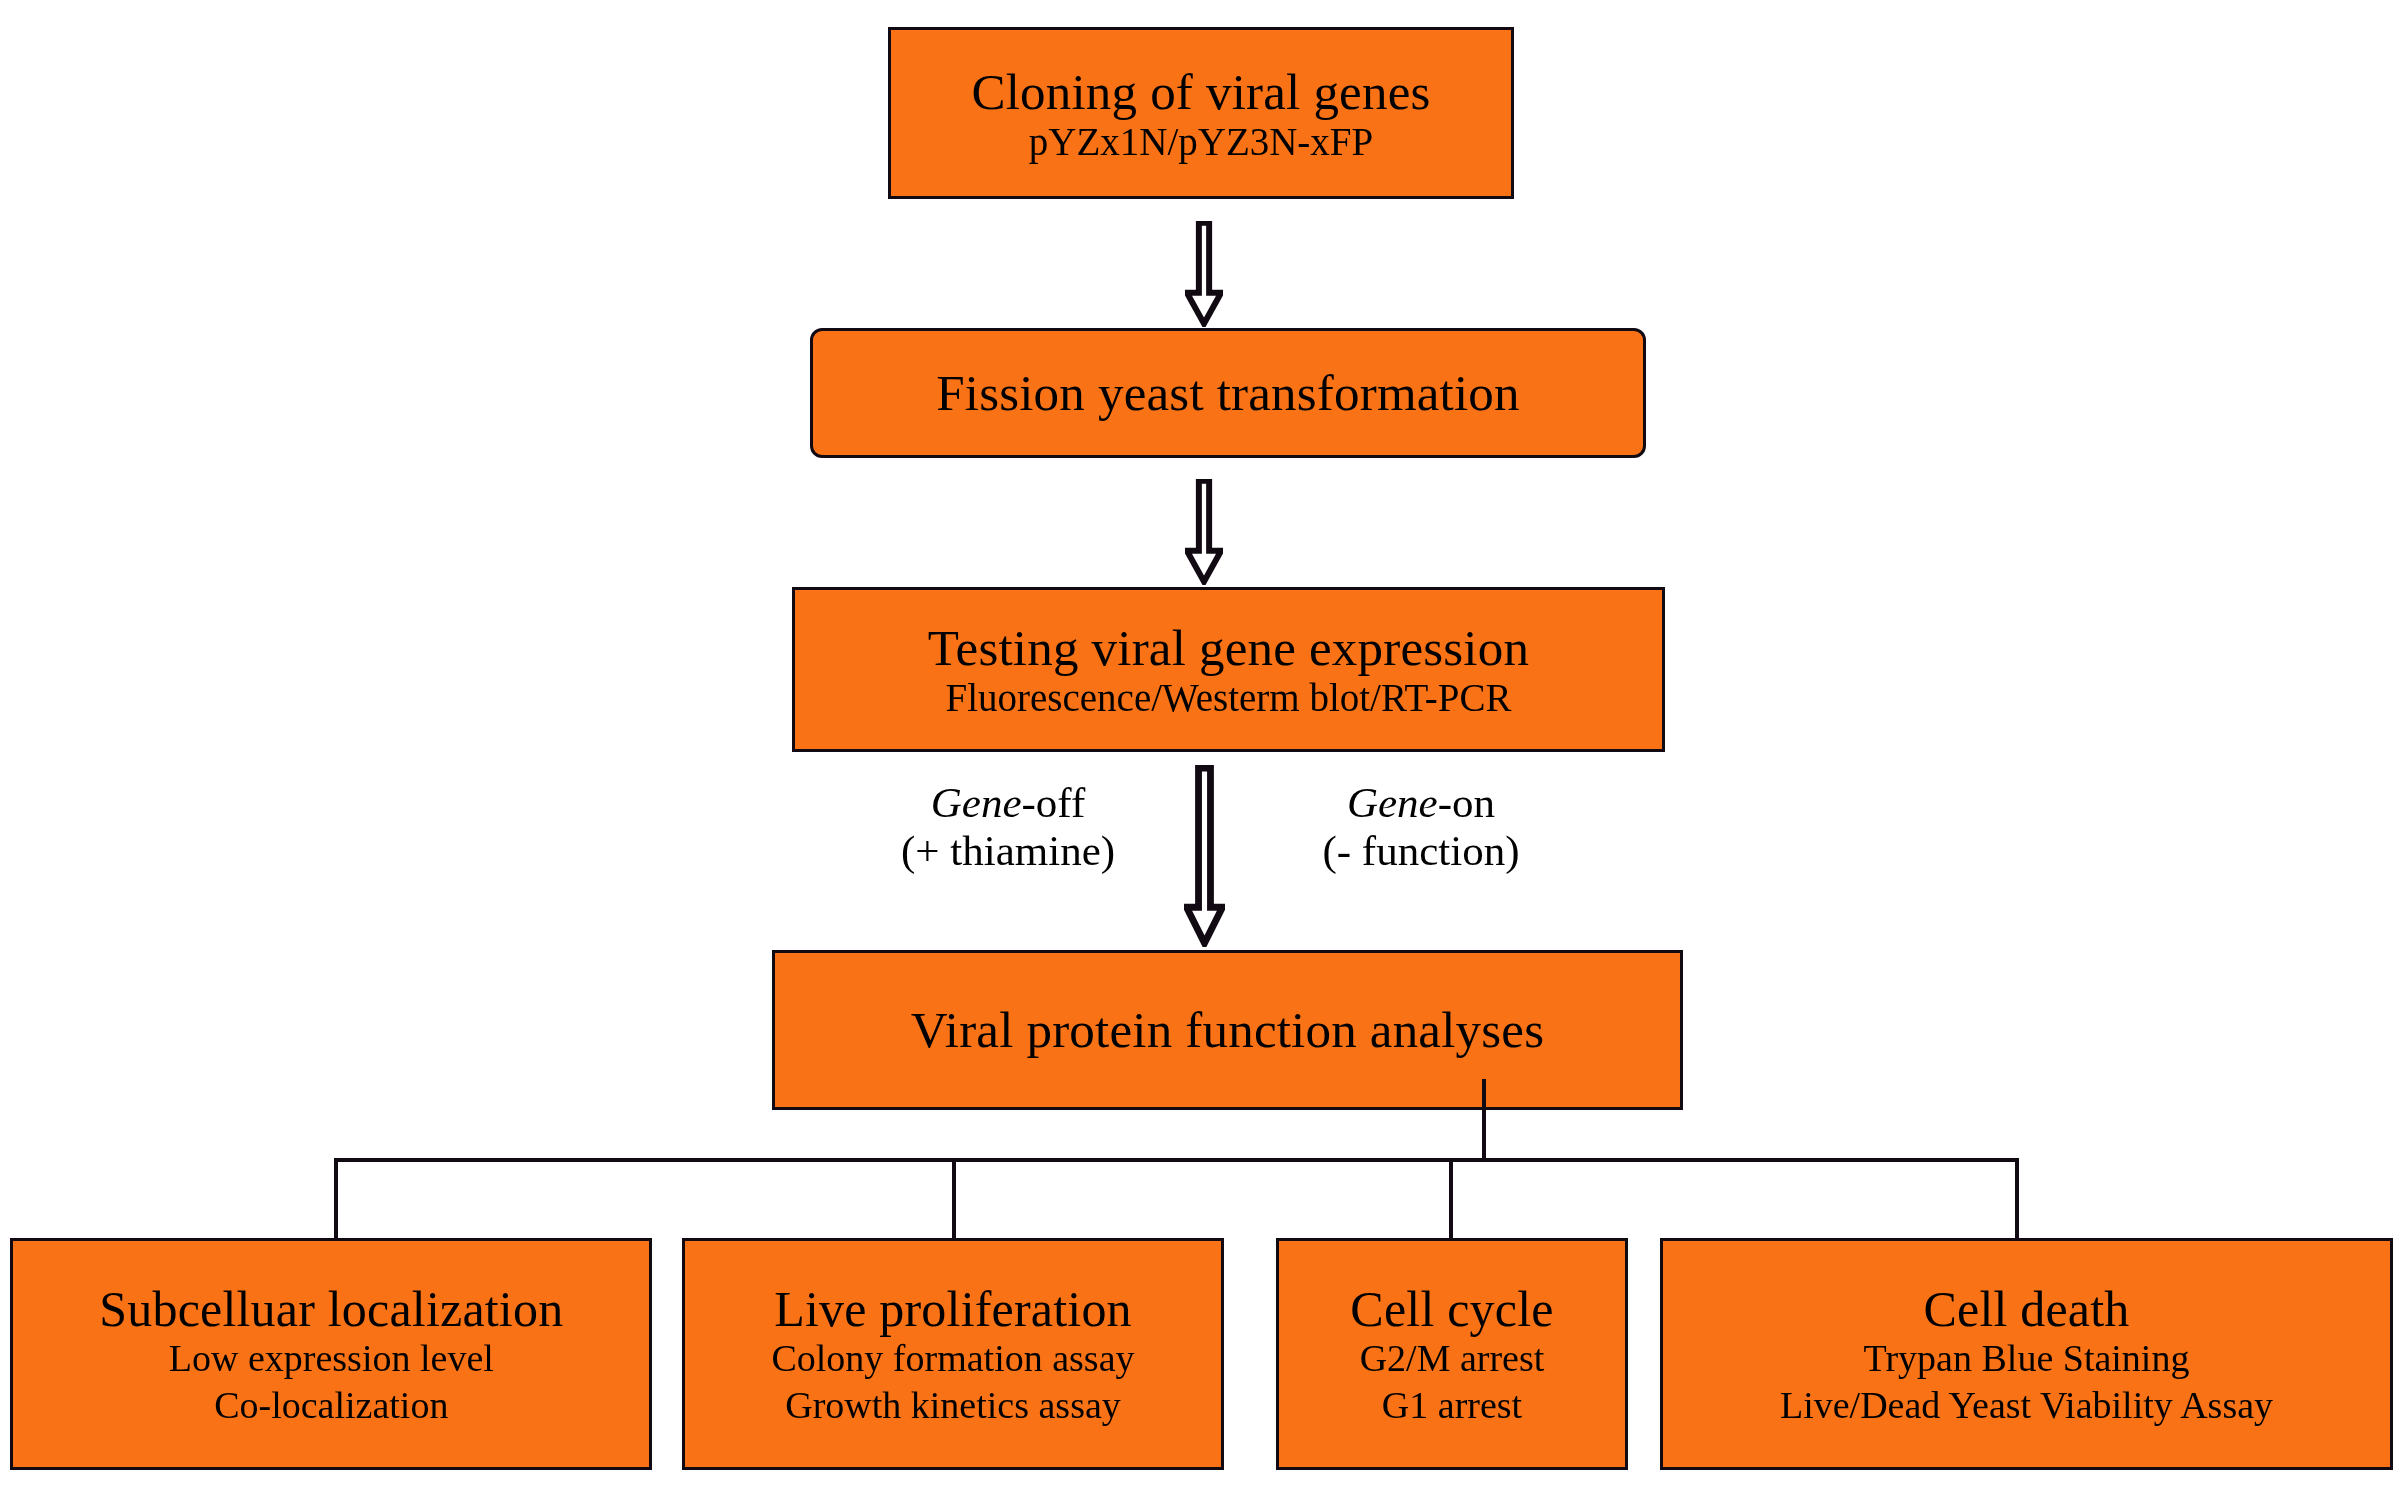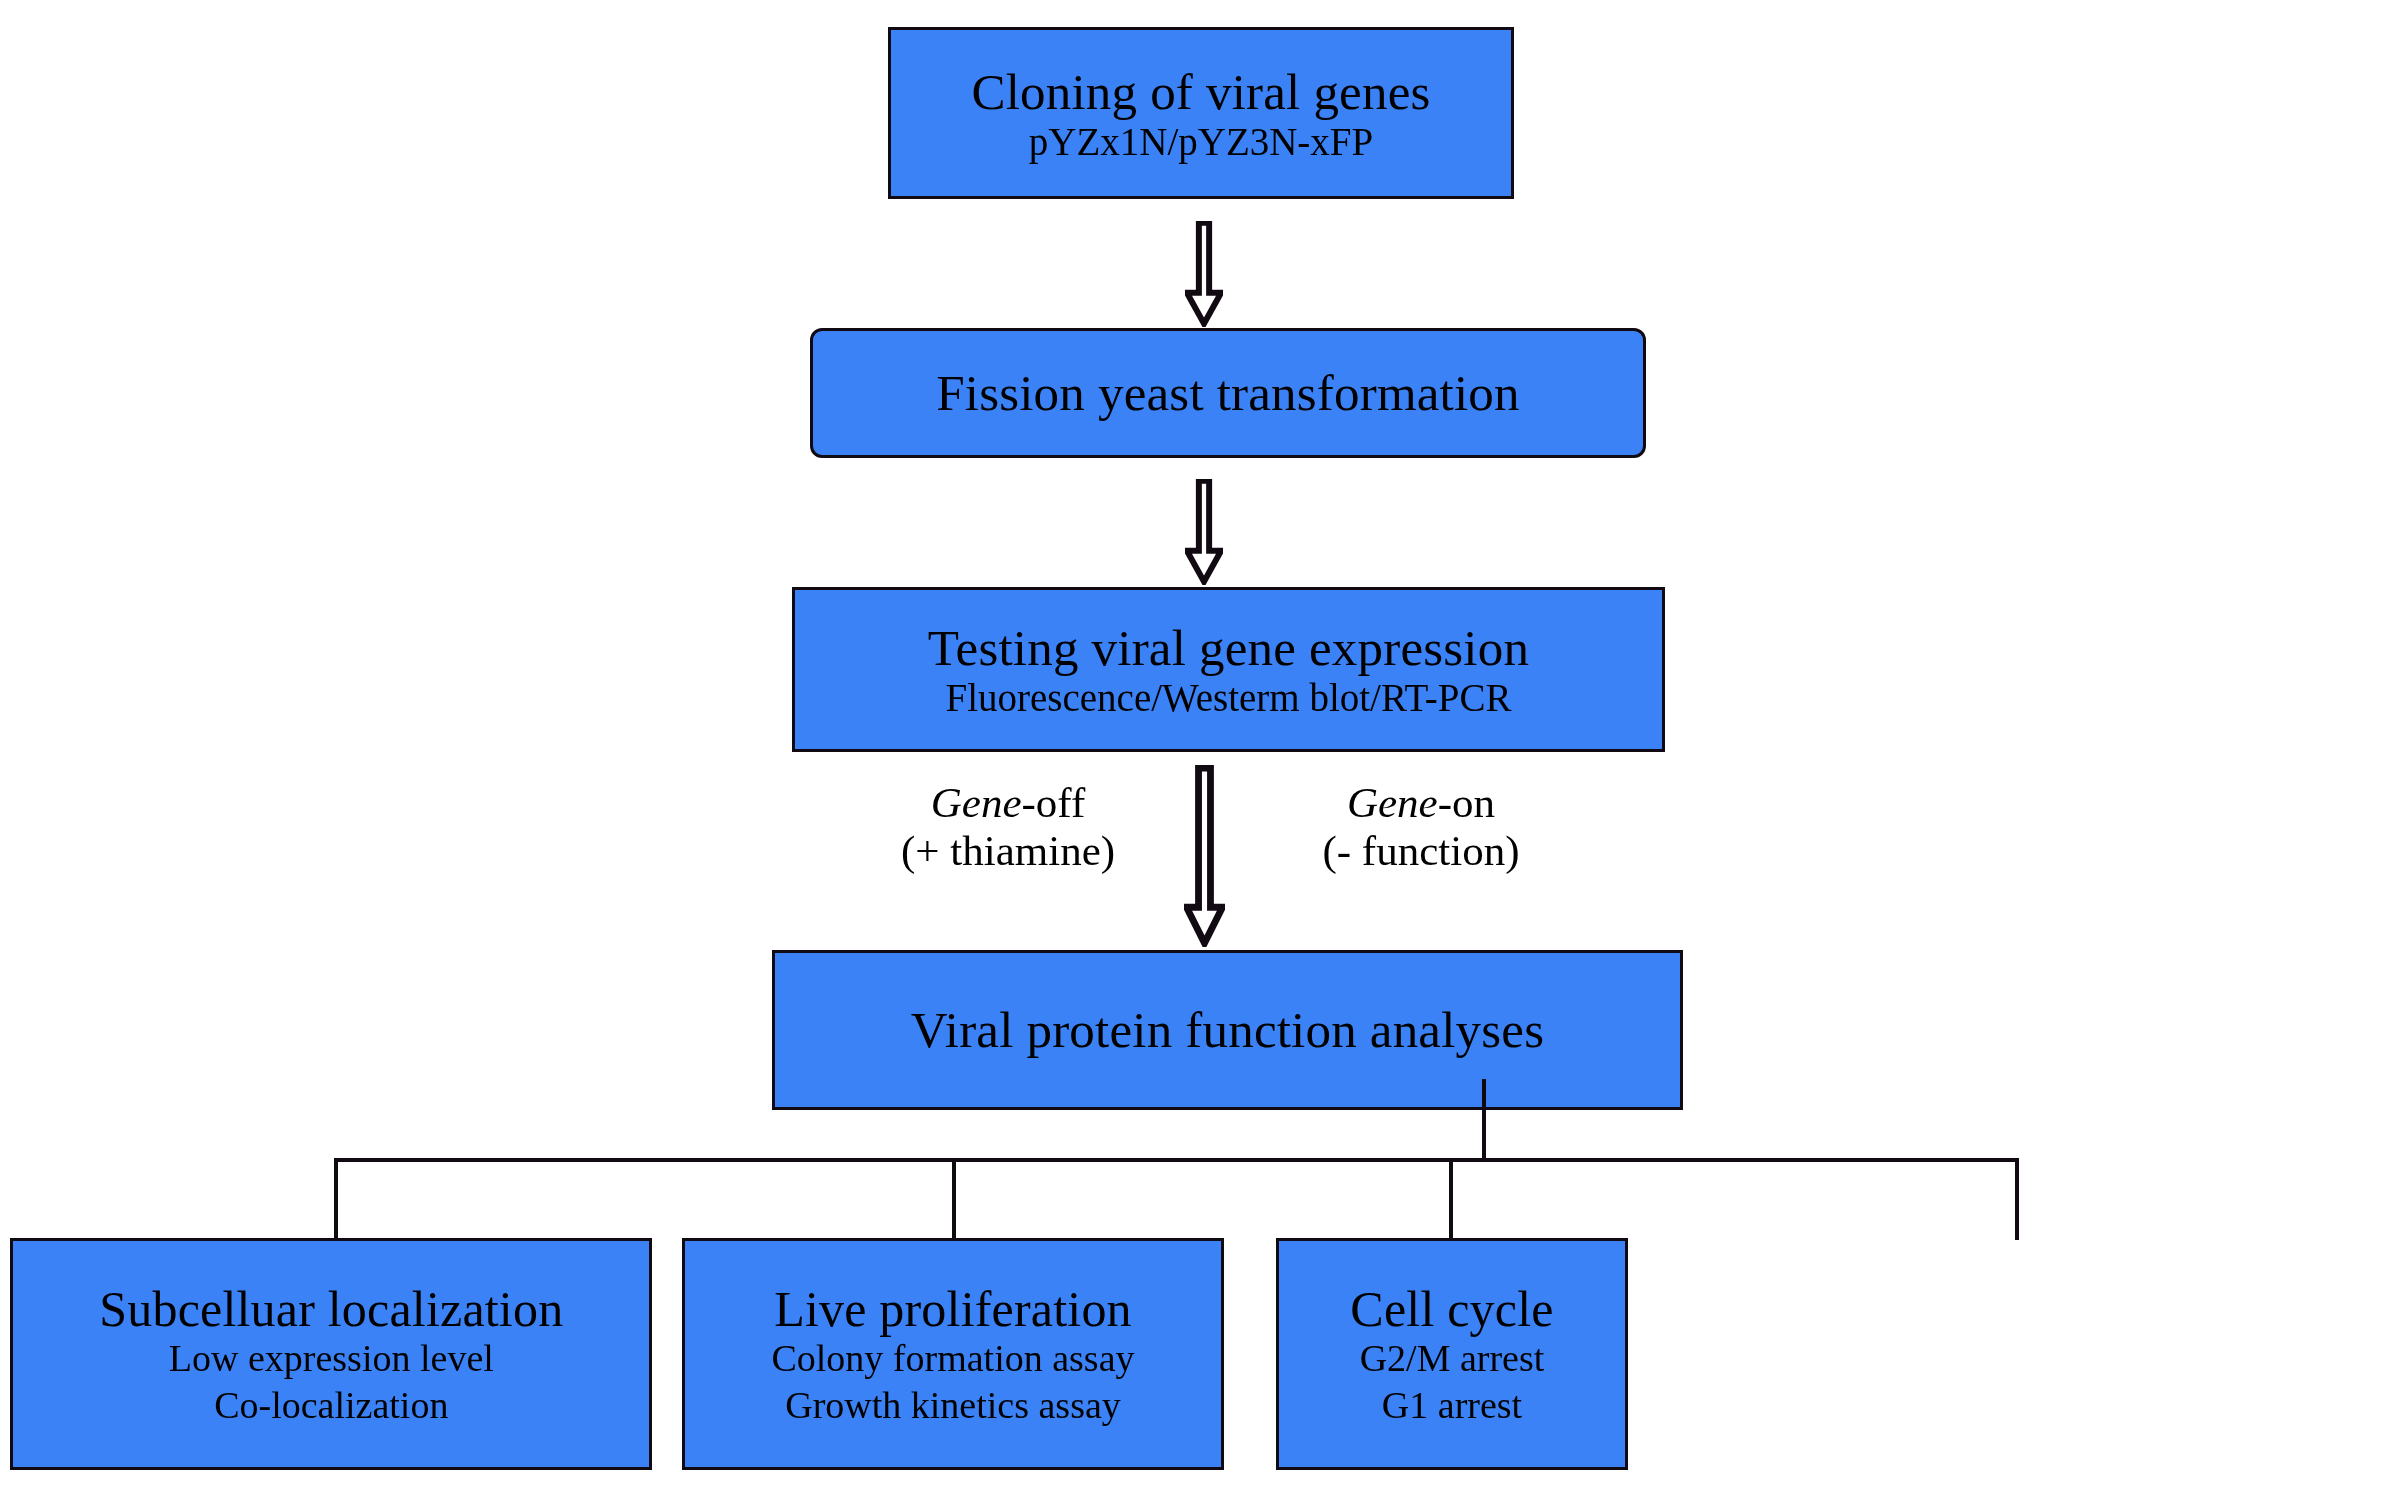--- a/index.html
+++ b/index.html
@@ -15,21 +15,21 @@
     font-family: "Liberation Serif", "DejaVu Serif", serif;
     color: #000000;
     overflow: hidden;
   }
 
   
   .node {
     position: absolute;
     box-sizing: border-box;
     border: 3.4px solid #120a12;
-    background: #3b82f6;
+    background: #f97316;
     display: flex;
     flex-direction: column;
     align-items: center;
     justify-content: center;
     text-align: center;
     line-height: 1.06;
   }
   .node .title {
     font-size: 51px;
     letter-spacing: 0.2px;
@@ -149,15 +149,20 @@
     <div class="sub">Colony formation assay</div>
     <div class="sub">Growth kinetics assay</div>
   </div>
 
   <div class="node leaf" style="left:1276px; top:1238px; width:352px; height:232px;">
     <div class="title">Cell cycle</div>
     <div class="sub">G2/M arrest</div>
     <div class="sub">G1 arrest</div>
   </div>
 
+  <div class="node leaf" style="left:1660px; top:1238px; width:733px; height:232px;">
+    <div class="title">Cell death</div>
+    <div class="sub">Trypan Blue Staining</div>
+    <div class="sub">Live/Dead Yeast Viability Assay</div>
+  </div>
 
 </div>
 
 
 </body></html>

